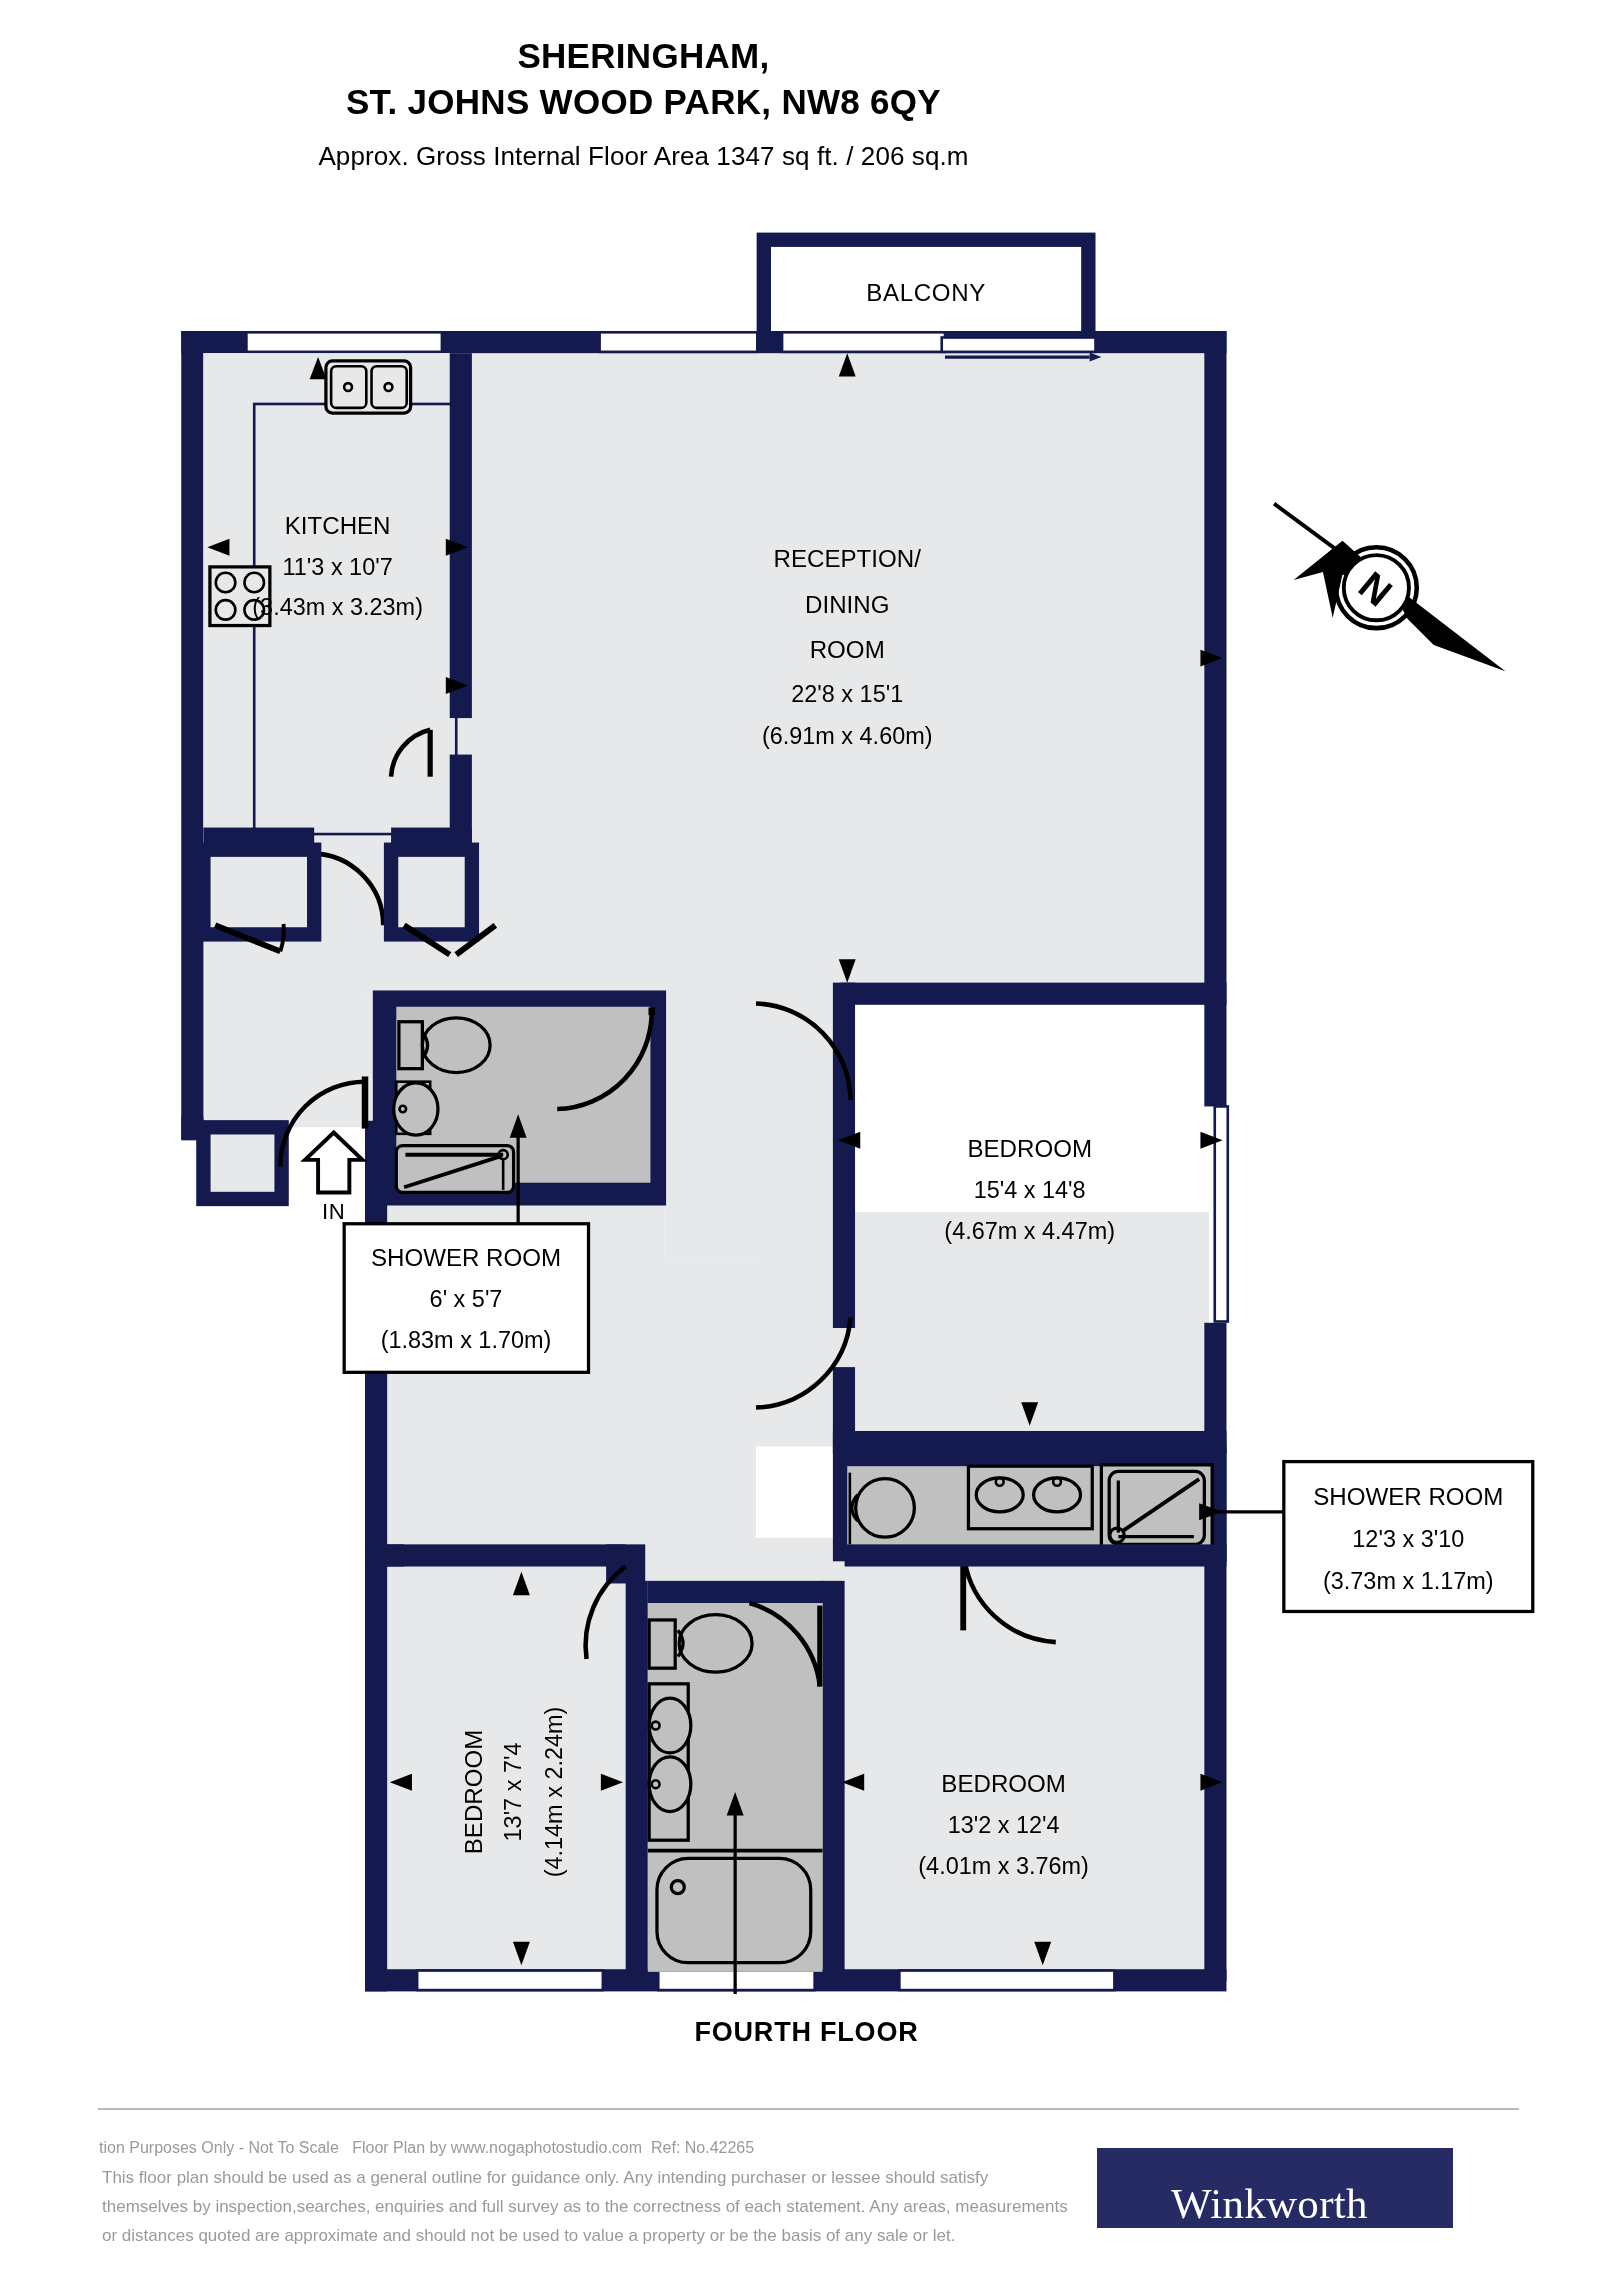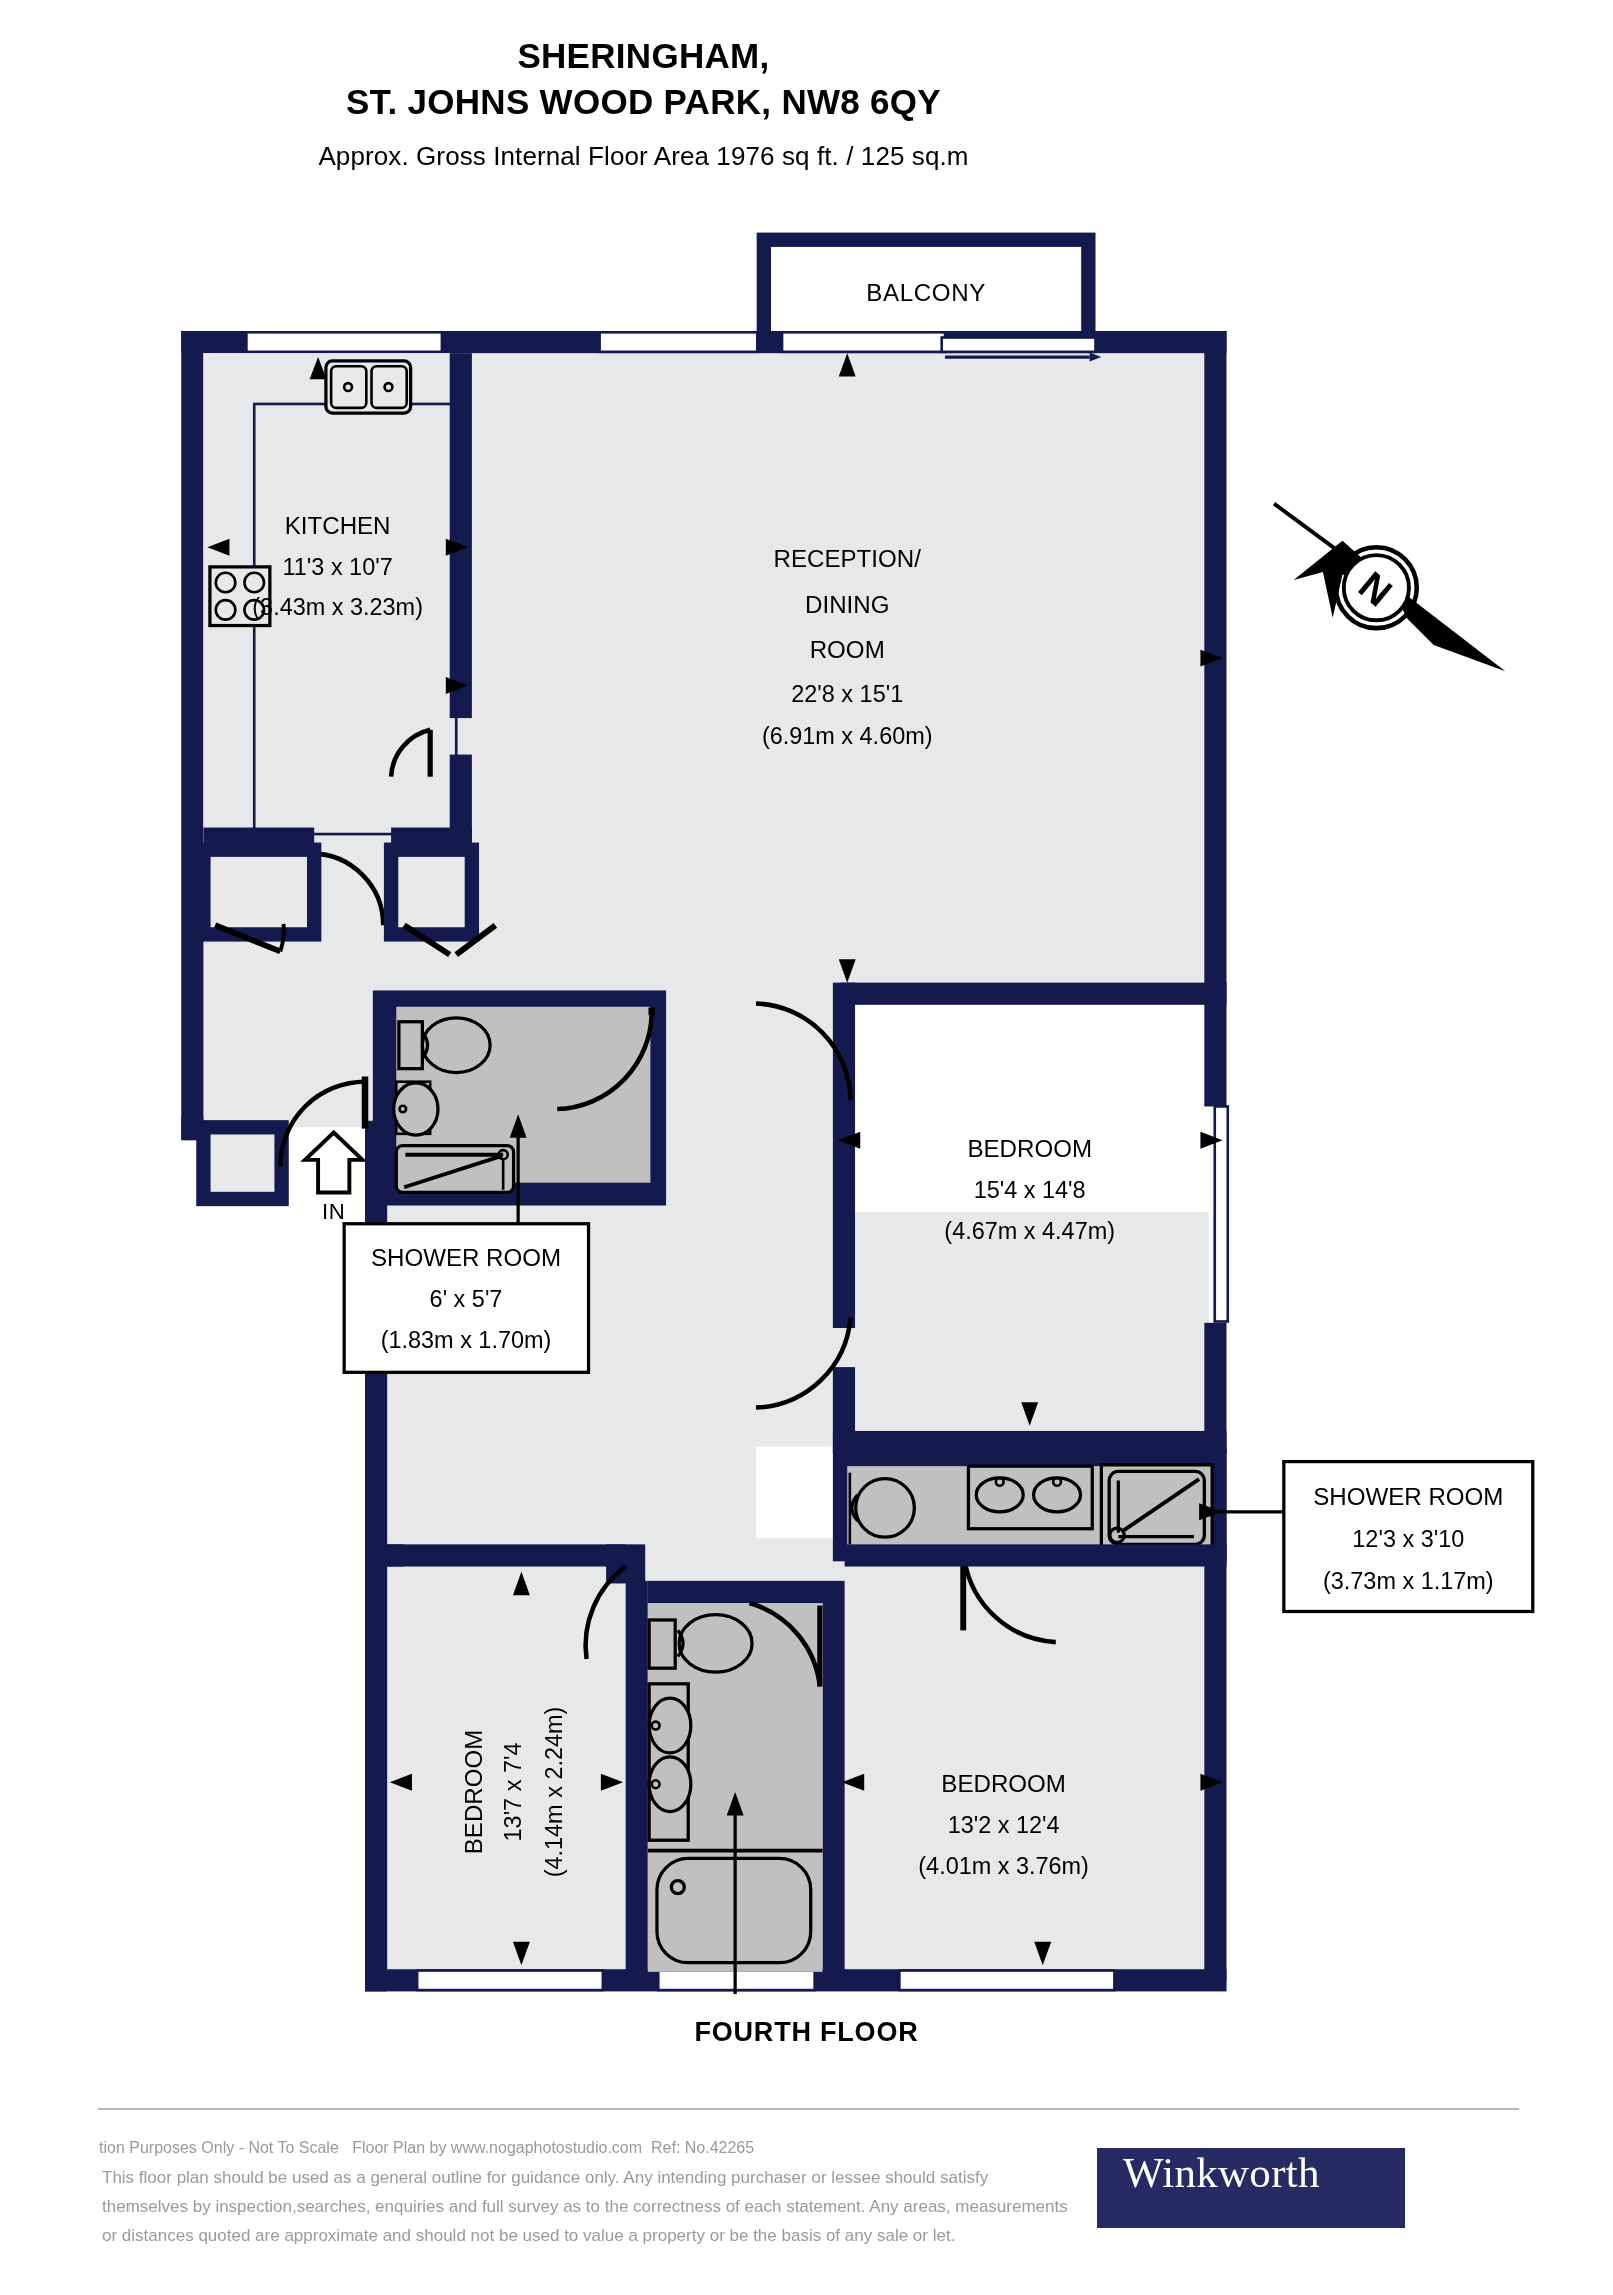--- a/index.html
+++ b/index.html
@@ -35,21 +35,21 @@
   }
   .disclaimer{
     position:absolute;left:99px;top:2136px;width:978px;color:#9a9a9a;
   }
   .disc-line1{font-size:16px;line-height:1.45;white-space:pre;}
   .disc-body{font-size:17px;line-height:1.52;margin-top:5.9px;}
   .disc-body p{margin:3px;}
 
   .logo{
     position:absolute;left:1097px;top:2148px;width:308px;height:80px;
-    background:#262c63;display:flex;align-items:flex-start;
+    background:#262c63;display:flex;align-items:flex-end;padding-left:48px;
   }
   .logo span{
     font-family:"Liberation Serif","DejaVu Serif",serif;
     color:#ffffff;font-size:43px;letter-spacing:0.3px;padding-left:26px;
   }
 
   
   .rt{font-family:"Liberation Sans","DejaVu Sans",sans-serif;fill:#000;}
   .rname{font-size:37px;}
   .rdim{font-size:36px;}
@@ -57,21 +57,21 @@
   .inlab{font-size:34px;letter-spacing:1px;}
 </style>
 </head>
 <body>
 
 <div class="page">
 
   <div class="header">
     <div class="title-line">SHERINGHAM,</div>
     <div class="title-line">ST. JOHNS WOOD PARK, NW8 6QY</div>
-    <div class="subtitle">Approx. Gross Internal Floor Area 1976 sq ft. / 125 sq.m</div>
+    <div class="subtitle">Approx. Gross Internal Floor Area 1347 sq ft. / 206 sq.m</div>
   </div>
 
   <div class="plan-wrap">
   <svg class="plan" viewBox="0 0 2475 2730" xmlns="http://www.w3.org/2000/svg">
 
     <g>
       <rect x="1172" y="38" width="498" height="160" fill="#ffffff" stroke="#141a4e" stroke-width="22"></rect>
       <rect x="1172" y="178" width="498" height="30" fill="#ffffff"></rect>
       <text class="rt balc" x="1421" y="132" text-anchor="middle">BALCONY</text>
     </g>

